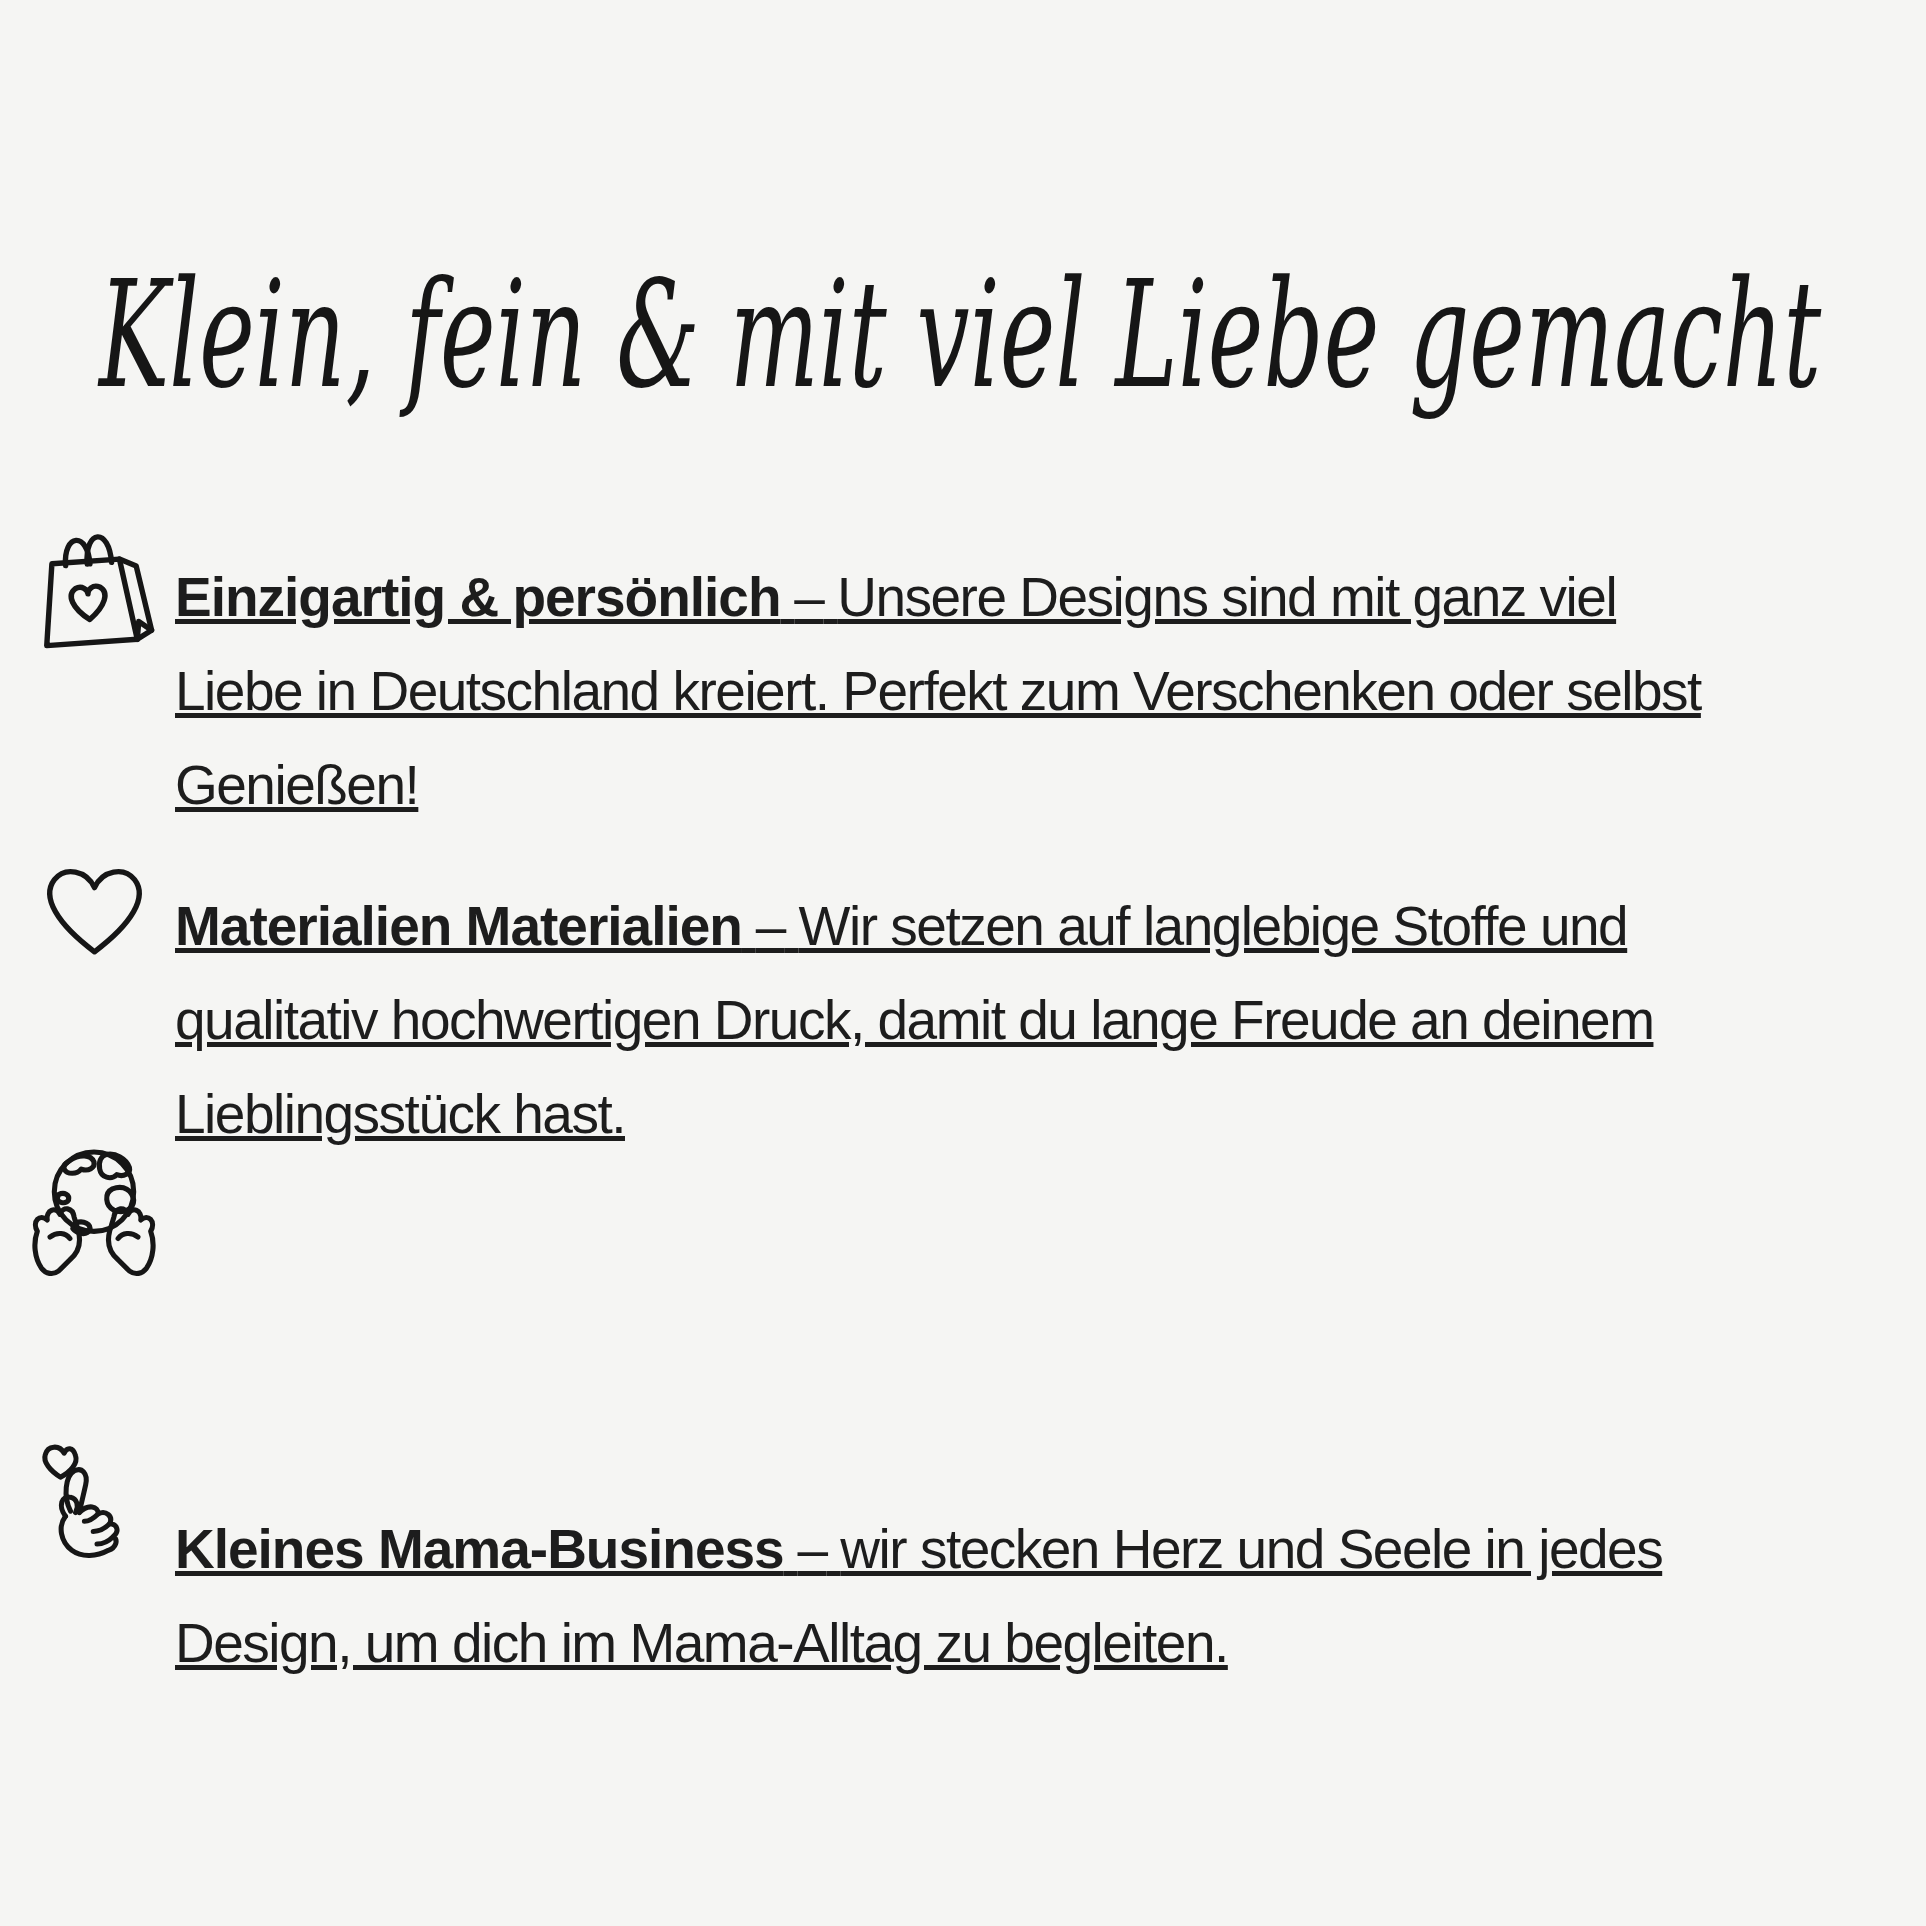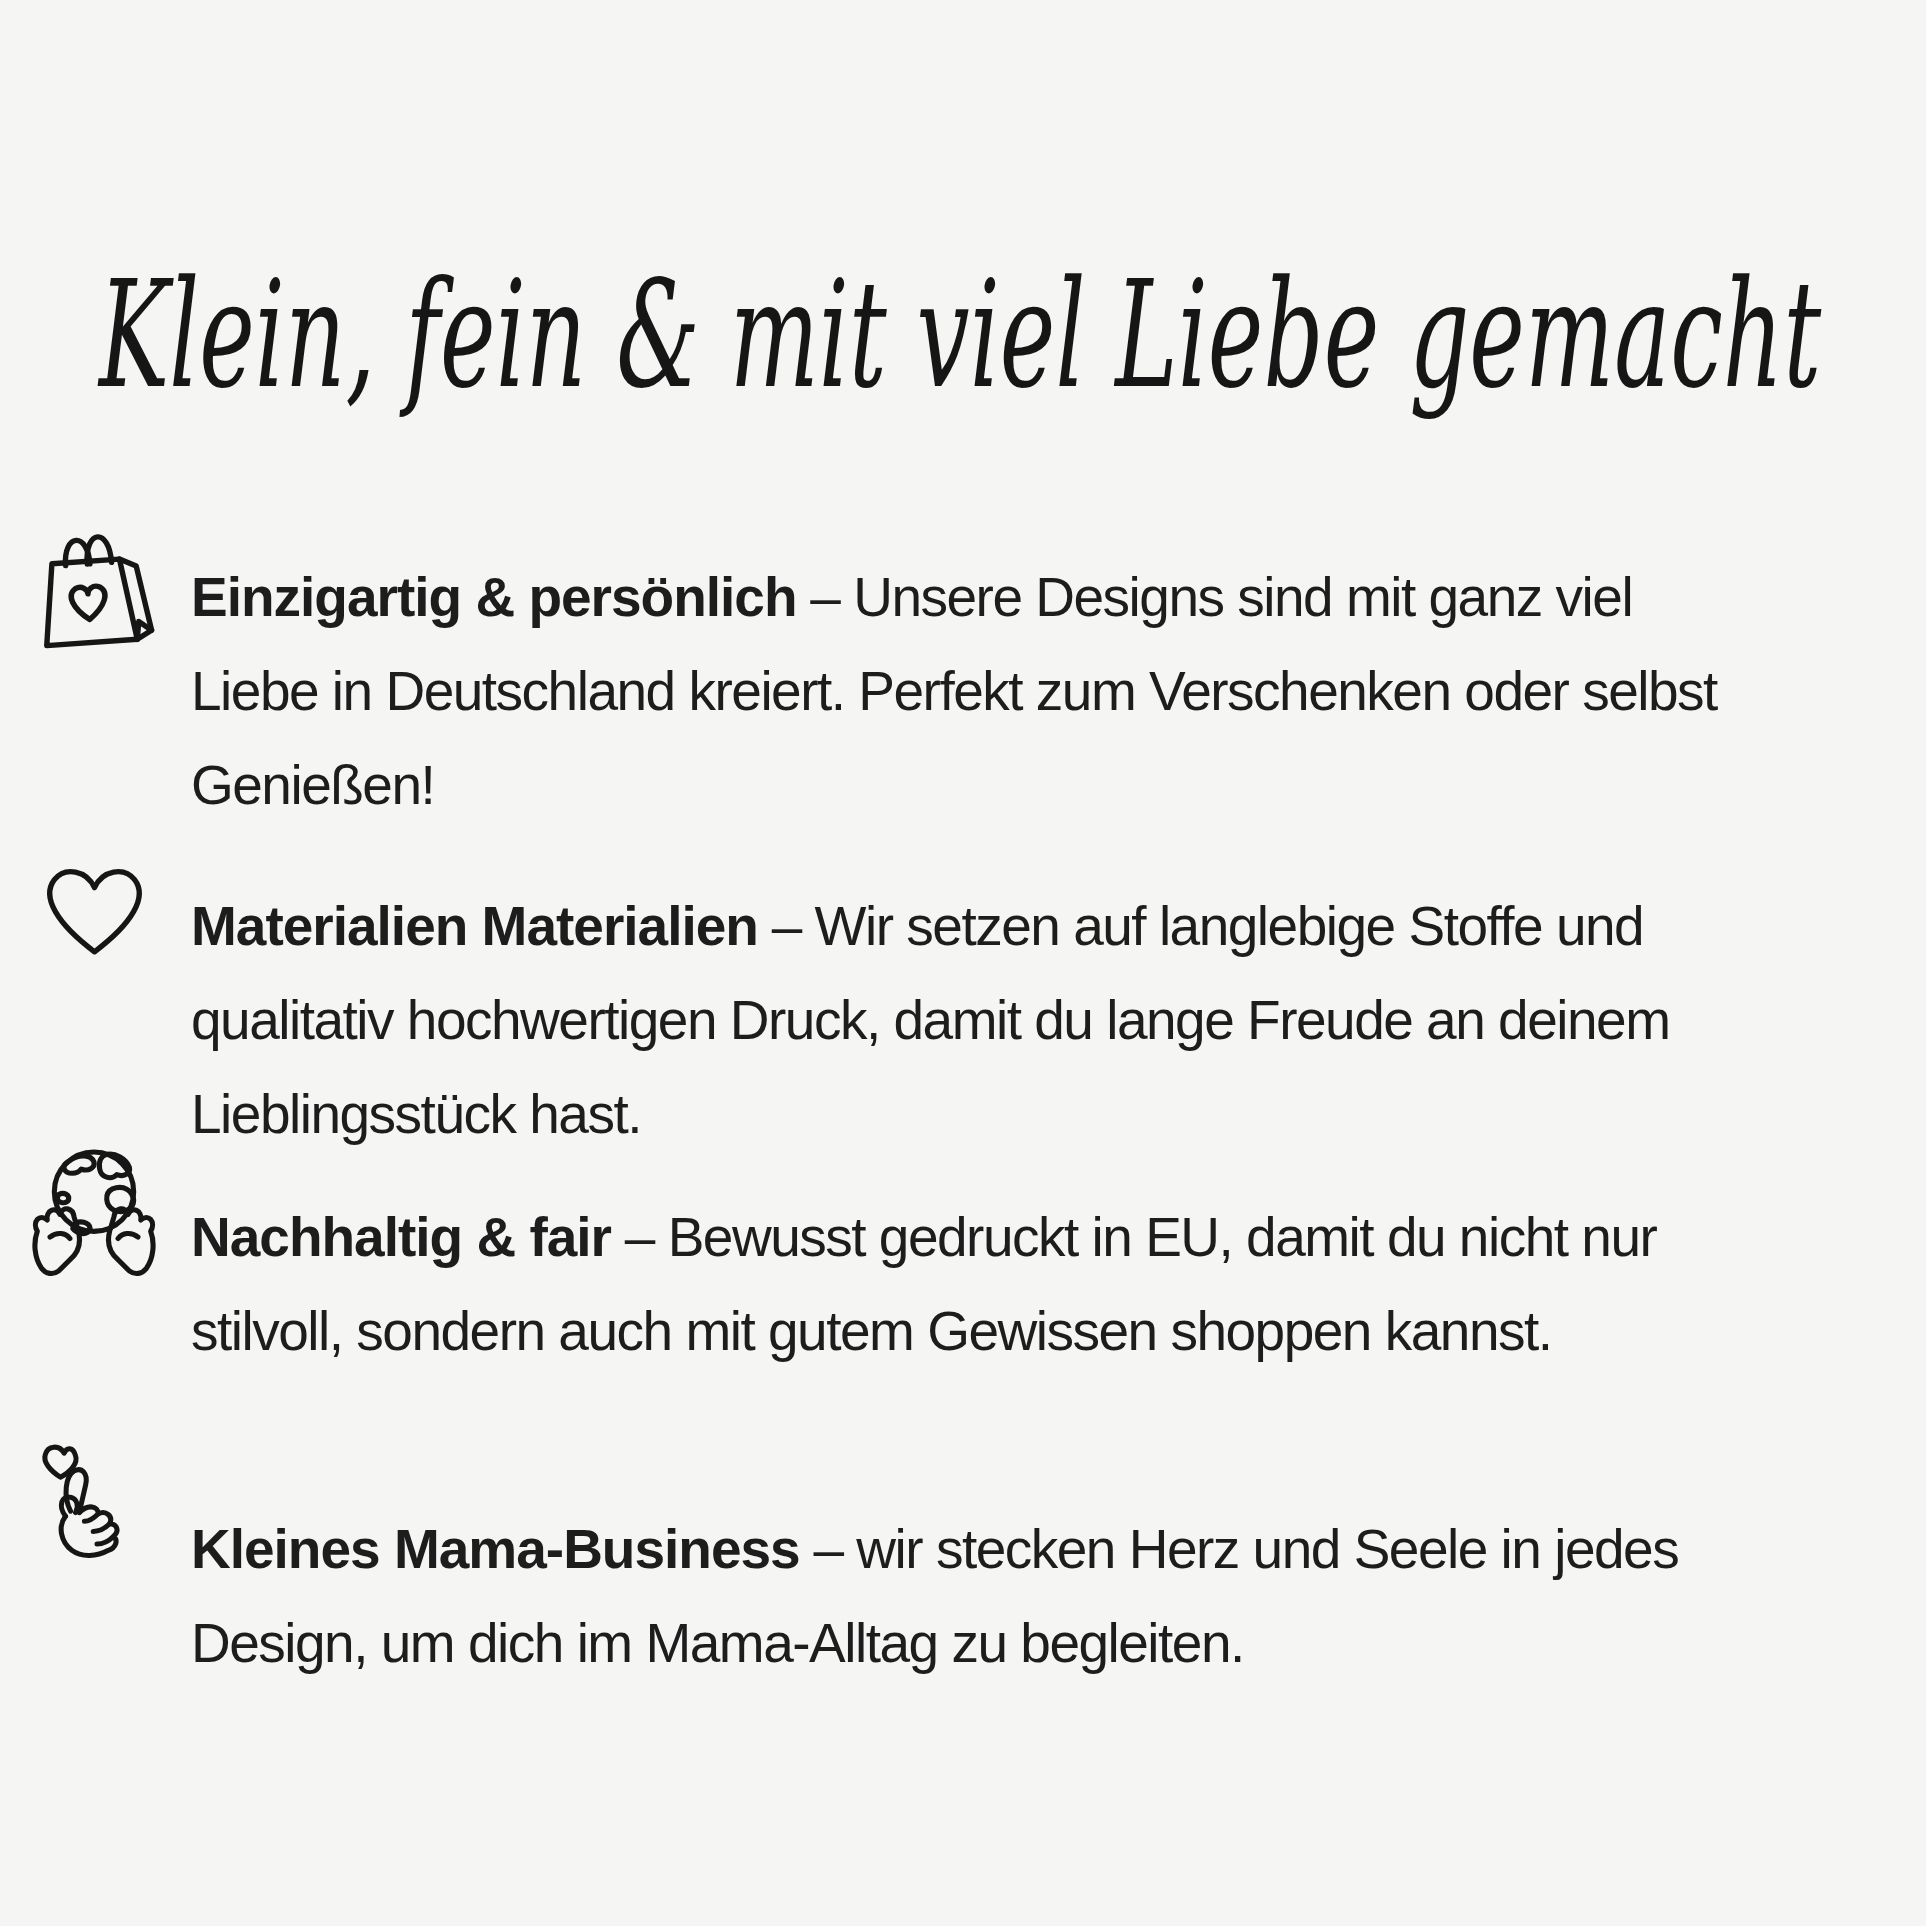--- a/index.html
+++ b/index.html
@@ -29,26 +29,27 @@
     align-items:flex-start;
   }
   .feature .icon-box{
     flex:0 0 158px;
     width:158px;
     display:flex;
     justify-content:center;
     color:#161616;
   }
   .feature .copy{
-    margin-left:18px;
+    margin-left:2px;
     width:1549px;
     font-size:55px;
     line-height:94px;
     letter-spacing:-1.5px;
     color:#1d1d1d;
+    text-decoration:underline;
   }
   .feature .copy strong{font-weight:700;letter-spacing:-1px;}
   .row-1{top:495px;}
   .row-2{top:824px;}
   .row-3{top:1135px;}
   .row-4{top:1447px;}
   .row-1 .icon-box{margin-top:8px;}
   .row-2 .icon-box{margin-top:10px;}
   .row-3 .icon-box{margin-top:0px;}
   .row-4 .icon-box{margin-top:-14px;}
@@ -100,21 +101,20 @@
         <path d="M42 62 C48 60 53 63 52 67 C50 71 43 70 40 66 Z"></path>
         <path d="M30 42 C34 40 38 42 37 46 C35 49 30 48 29 45 Z"></path>
         <path d="M15 68 C11 61 17 55 22 60 C21 53 28 50 31 56 C33 50 40 51 41 58 L44 68 C46 76 44 83 38 88 L30 96 C26 99 21 98 18 94 C13 87 12 76 15 68 Z"></path>
         <path d="M24 72 C29 68 35 69 38 73"></path>
         <g transform="translate(110 0) scale(-1 1)">
           <path d="M15 68 C11 61 17 55 22 60 C21 53 28 50 31 56 C33 50 40 51 41 58 L44 68 C46 76 44 83 38 88 L30 96 C26 99 21 98 18 94 C13 87 12 76 15 68 Z"></path>
           <path d="M24 72 C29 68 35 69 38 73"></path>
         </g>
       </svg>
     </div>
-    <p class="copy"><strong>Nachhaltig &amp; fair</strong> <span>–</span> <span>Bewusst gedruckt in EU, damit du nicht nur stilvoll, sondern auch mit gutem Gewissen shoppen kannst.</span></p>
   </div>
 
   <div class="feature row-4">
     <div class="icon-box">
       <svg class="icon-svg" width="139" height="164" viewBox="0 0 110 130" stroke-width="4">
         <path d="M31 16 C27 9 18 10 16 17 C14 23 20 30 28 35 C36 31 42 24 40 18 C38 11 33 11 31 16 Z"></path>
         <path d="M36 62 C30 50 32 34 39 30 C45 27 50 32 48 41 C46 50 44 58 43 63"></path>
         <path d="M32 66 C26 58 29 49 36 51 C41 52 43 58 40 63"></path>
         <path d="M43 63 C50 56 58 58 58 64 C64 61 70 66 67 72 C73 72 75 78 70 82 C74 85 72 91 66 93 C57 98 45 99 37 93 C28 86 26 74 32 66"></path>
         <path d="M58 64 C54 68 50 70 47 70"></path>

